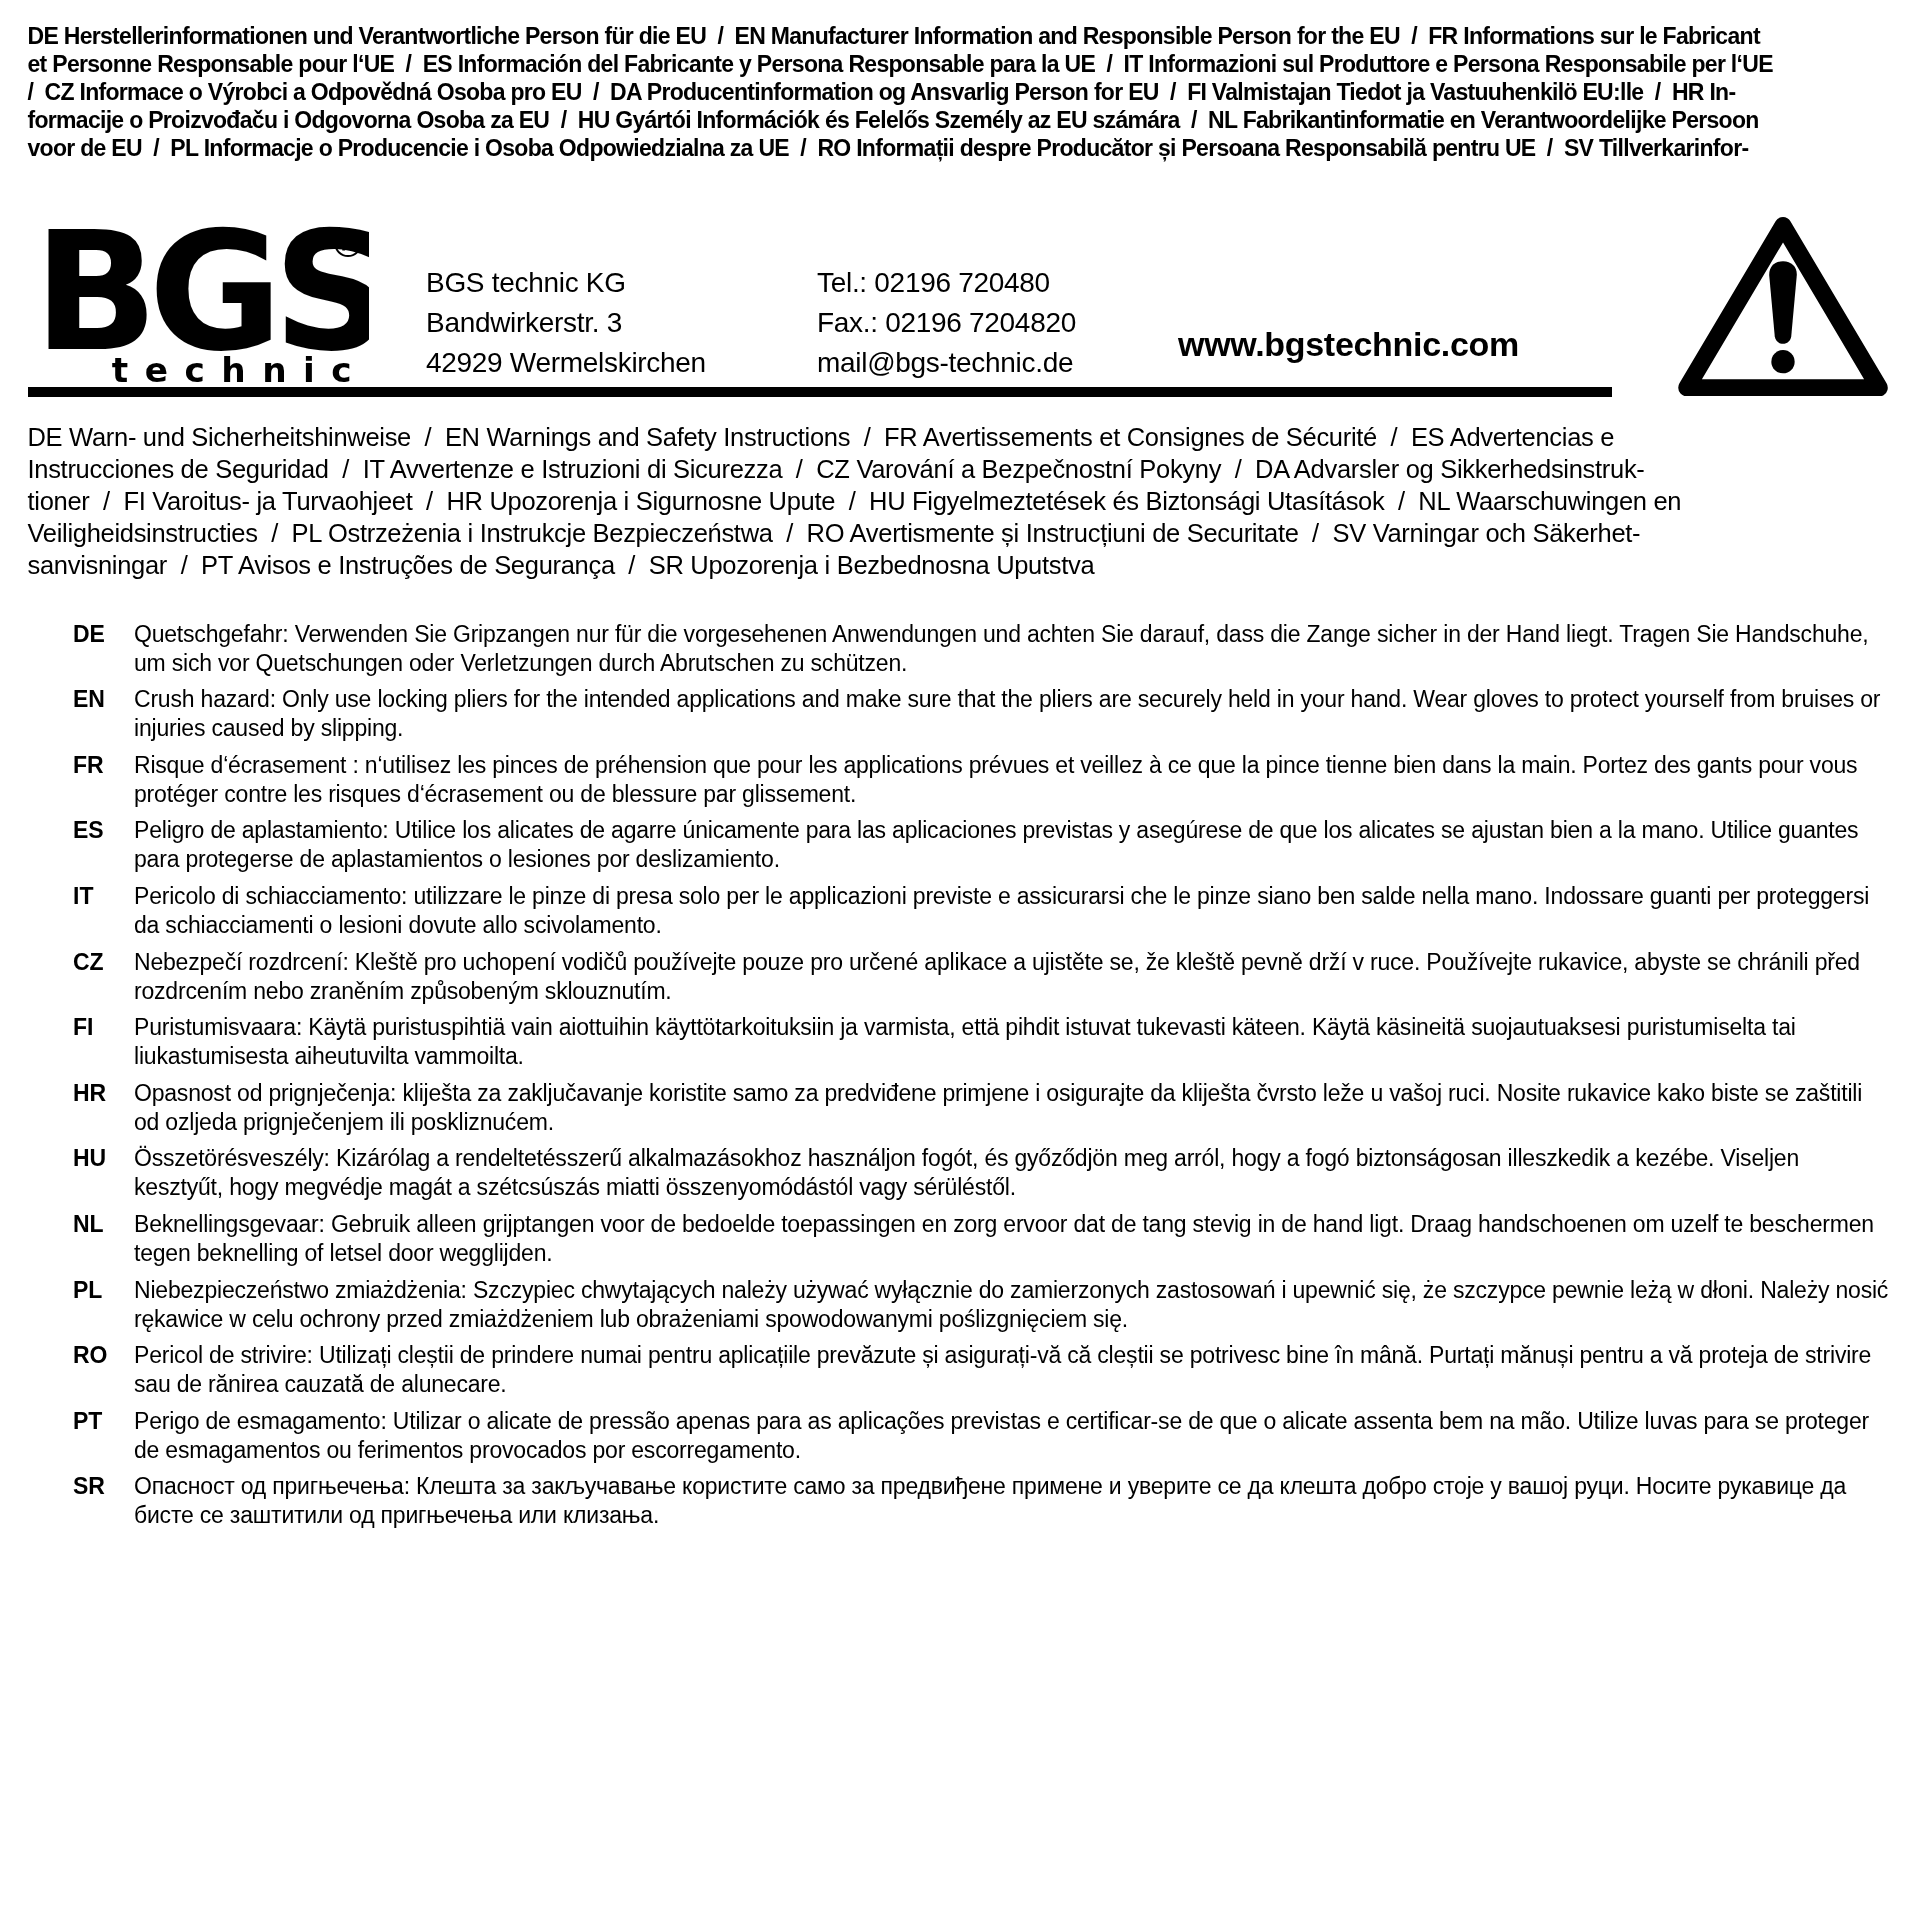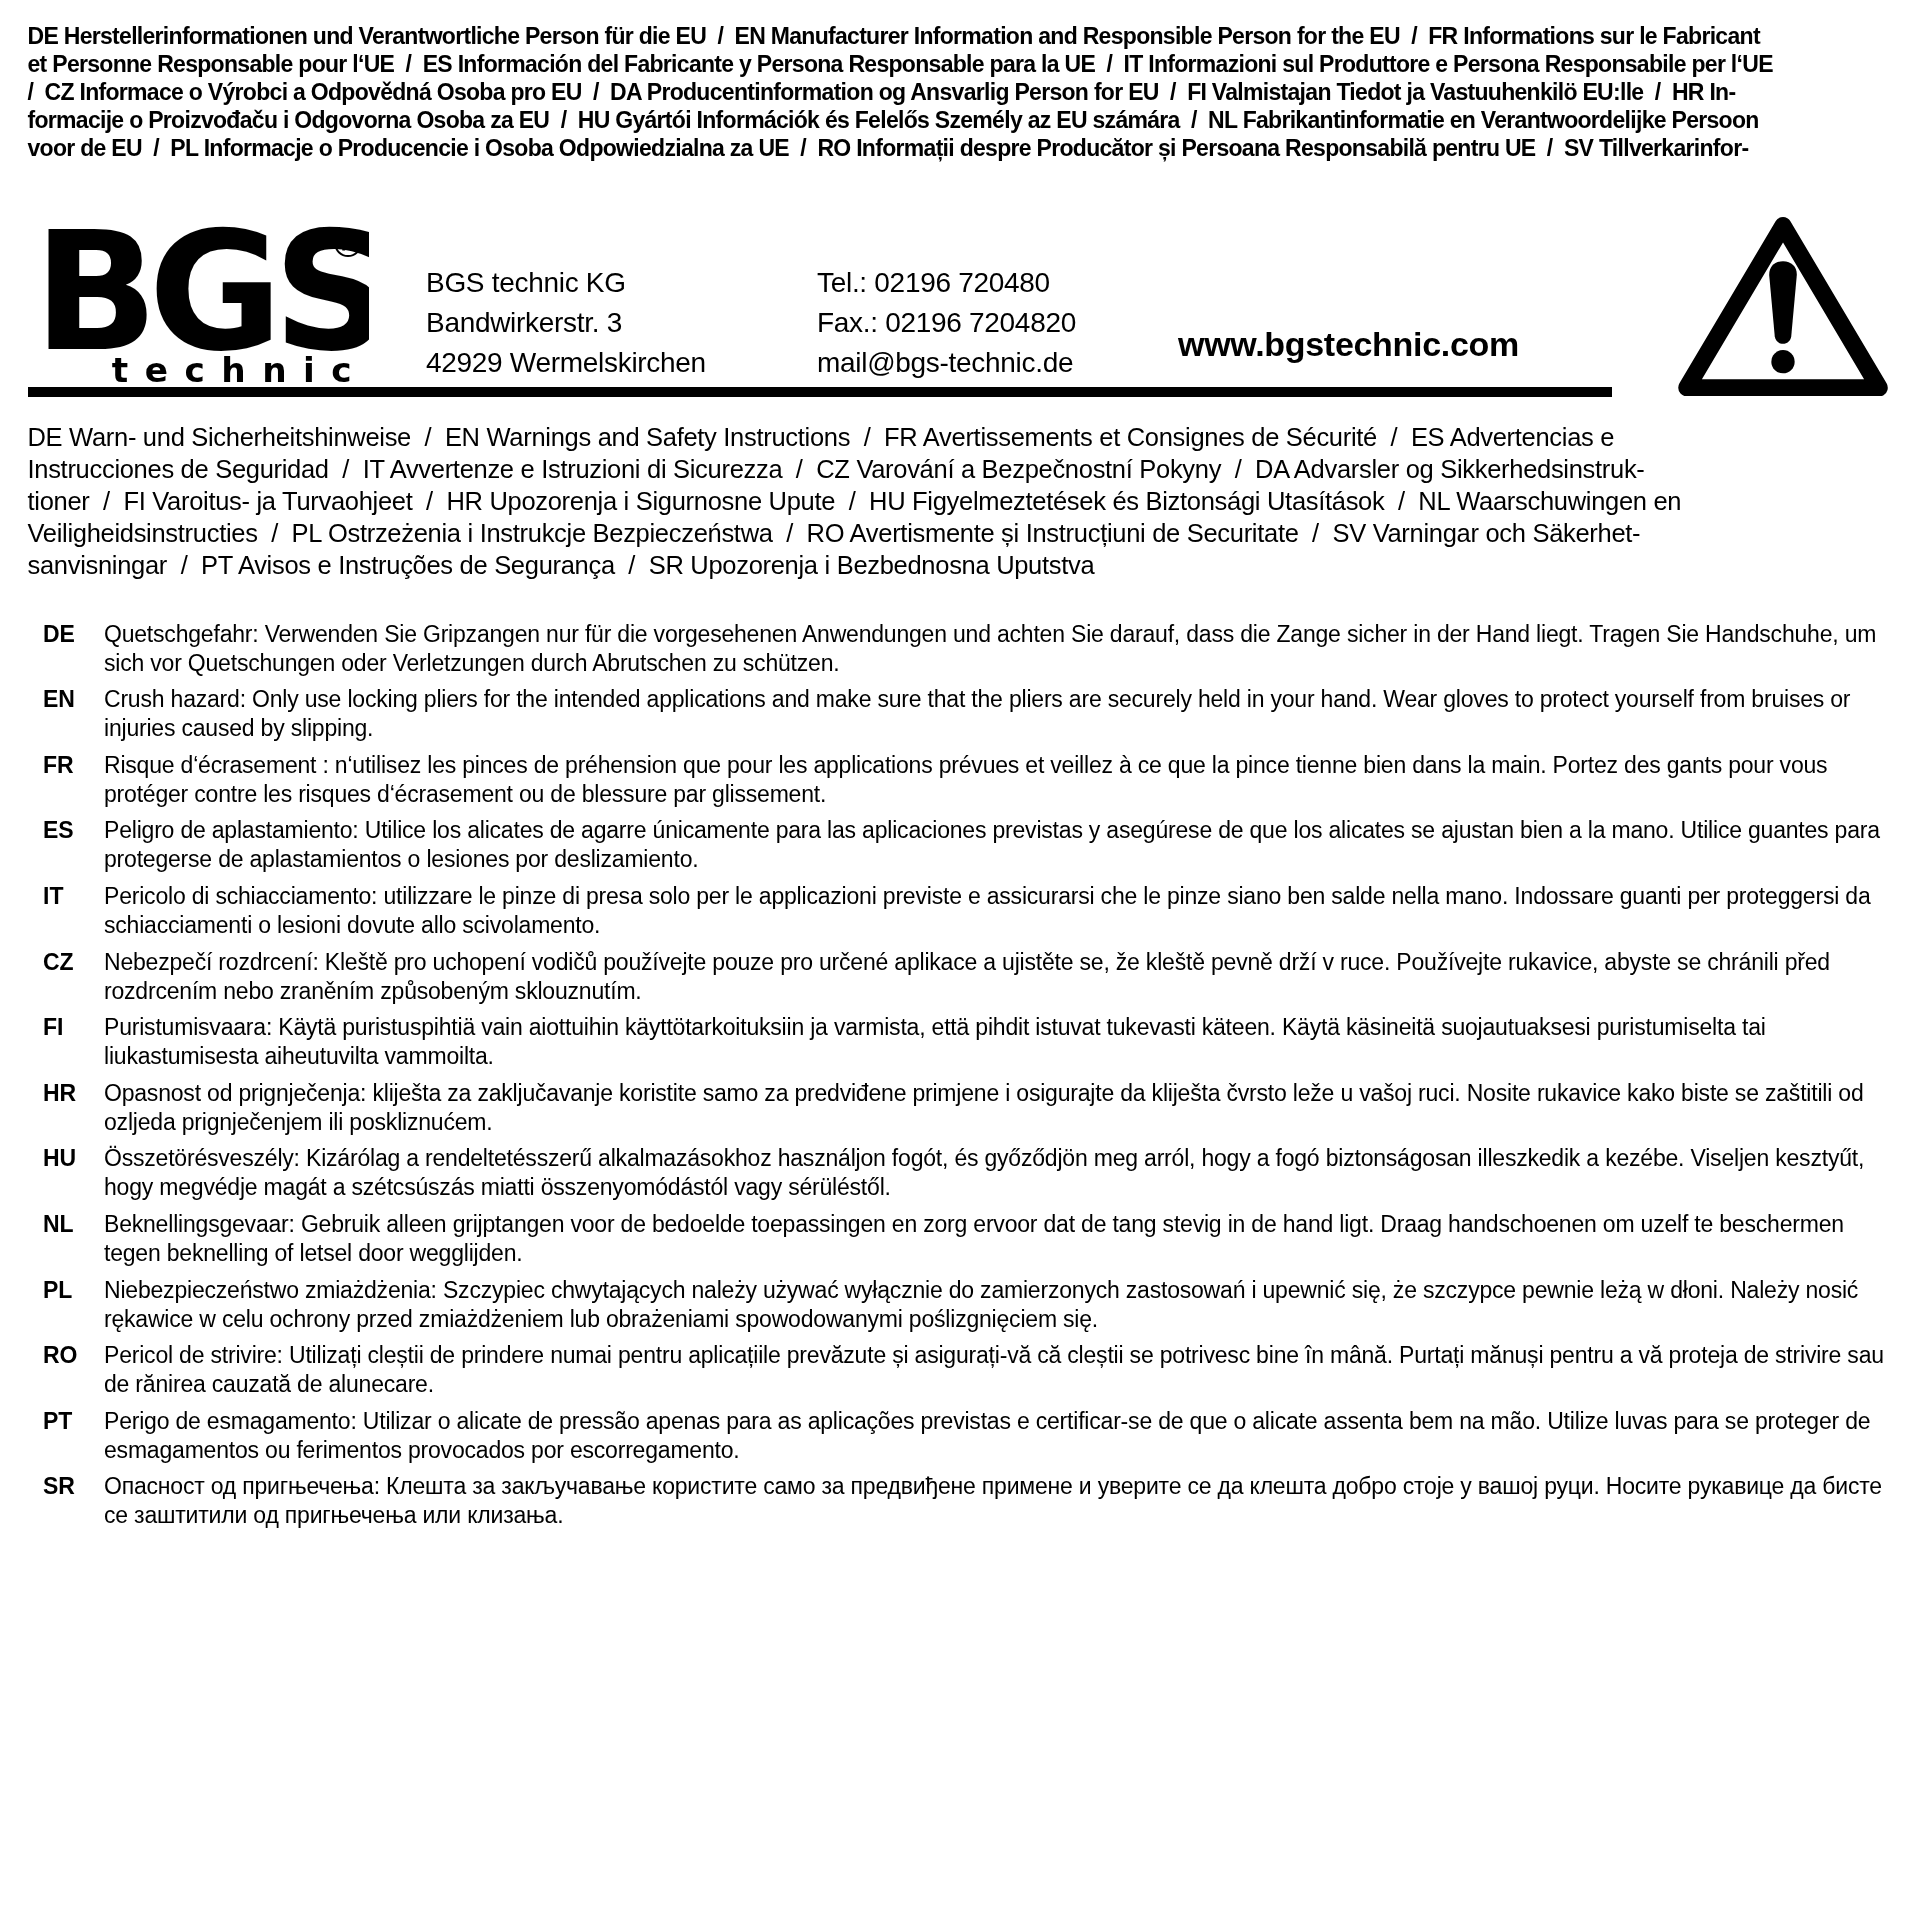--- a/index.html
+++ b/index.html
@@ -24,21 +24,21 @@
   .website { position: absolute; left: 1178px; top: 325px; font-size: 34px; font-weight: bold; letter-spacing: -0.3px; }
   .tri-box { position: absolute; left: 1677px; top: 216px; width: 212px; height: 180px; }
   .rule { position: absolute; left: 27.5px; top: 387px; width: 1584px; height: 9.6px; background: #000; }
 
   .warn-header { padding: 9.6px 27.5px 0 27.5px; }
   .warn-header .hline {
     font-weight: normal; font-size: 25.5px; line-height: 32px;
     letter-spacing: -0.3px; white-space: pre;
   }
 
-  .warn-list { padding: 0 35px 0 43px; margin-top: 39px; }
+  .warn-list { padding: 0 35px 0 43px; margin-top: 39px; margin-left: 30px; }
   .entry { display: flex; margin-bottom: 7.6px; }
   .entry .code { flex: 0 0 61px; font-weight: bold; font-size: 23px; line-height: 29px; }
   .entry .etext { flex: 1; font-size: 23px; line-height: 29px; letter-spacing: -0.2px; }
 </style>
 </head>
 <body>
 
 <div class="masthead">
 
   <div class="mfr-header">

